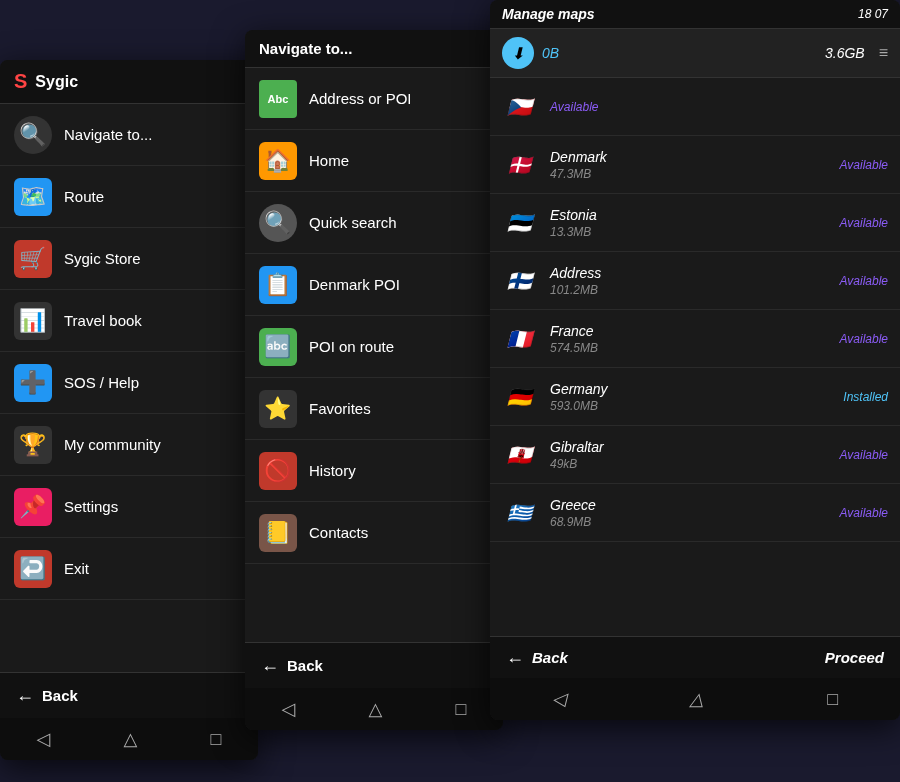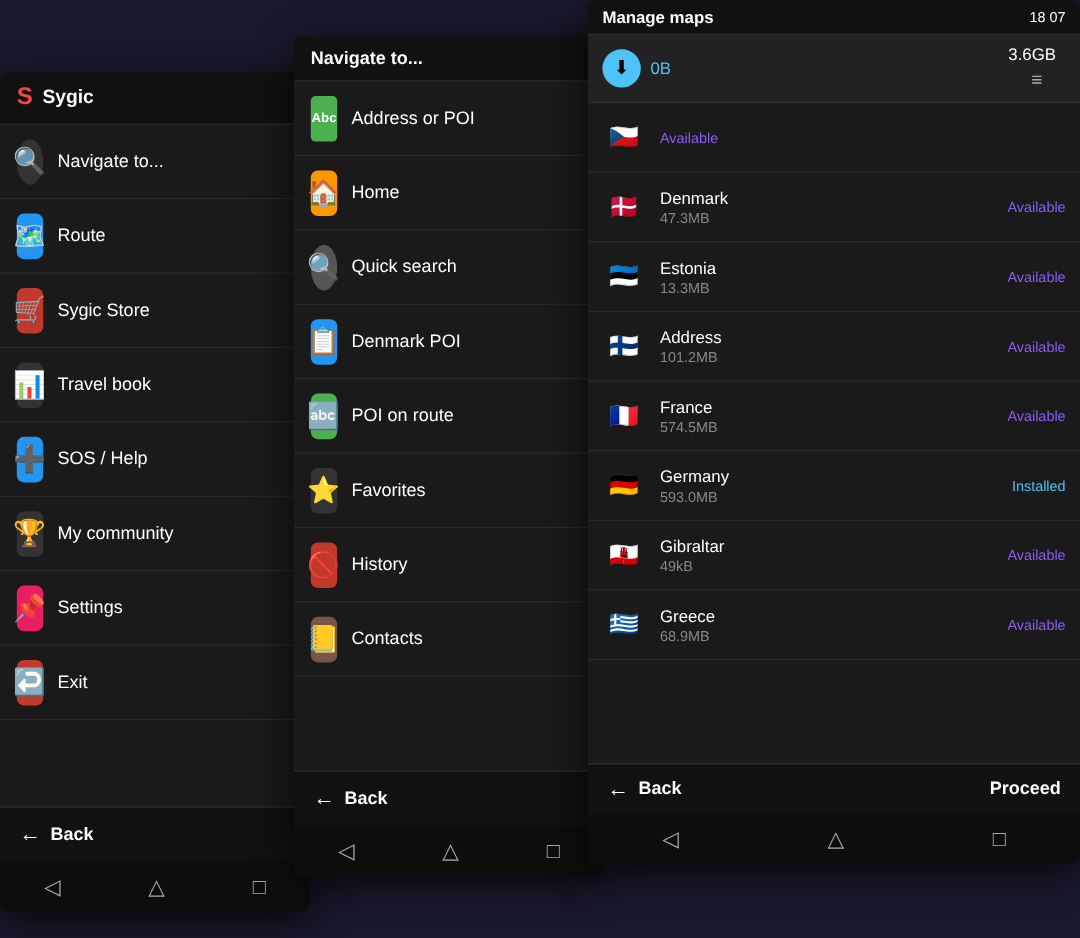--- a/index.html
+++ b/index.html
@@ -40,20 +40,21 @@
     }
 
     
     .screen-3 {
       left: 490px;
       top: 0px;
       width: 410px;
       height: 720px;
       background: #1a1a1a;
       z-index: 3;
+      font-style: italic;
     }
 
     
     .screen-header {
       background: #111;
       padding: 10px 14px;
       color: #fff;
       font-size: 15px;
       font-weight: bold;
       border-bottom: 1px solid #333;
@@ -68,21 +69,21 @@
     .menu-item {
       display: flex;
       align-items: center;
       padding: 10px 14px;
       border-bottom: 1px solid #2a2a2a;
       cursor: pointer;
       min-height: 62px;
     }
 
     .menu-icon {
-      width: 22px;
+      width: 38px;
       height: 38px;
       margin-right: 12px;
       flex-shrink: 0;
       display: flex;
       align-items: center;
       justify-content: center;
       font-size: 22px;
       border-radius: 6px;
     }
 
@@ -406,21 +407,21 @@
     </div>
   </div>
 
   <div class="storage-bar">
     <div style="display:flex;align-items:center;gap:8px;">
       <div class="download-icon">
         <span>⬇</span>
       </div>
       <span style="color:#4fc3f7;font-size:14px;">0B</span>
     </div>
-    <div style="display:flex;align-items:center;gap:6px;margin-left:auto;flex-direction:column;">
+    <div style="display:flex;align-items:center;gap:6px;margin-left:auto;">
       <span class="storage-text">3.6GB</span>
       <span class="storage-icon">≡</span>
     </div>
   </div>
 
   <div style="overflow-y:auto;height:calc(100% - 170px);">
 
     <div class="map-item">
       <div class="flag">🇨🇿</div>
       <div class="map-status">Available</div>

